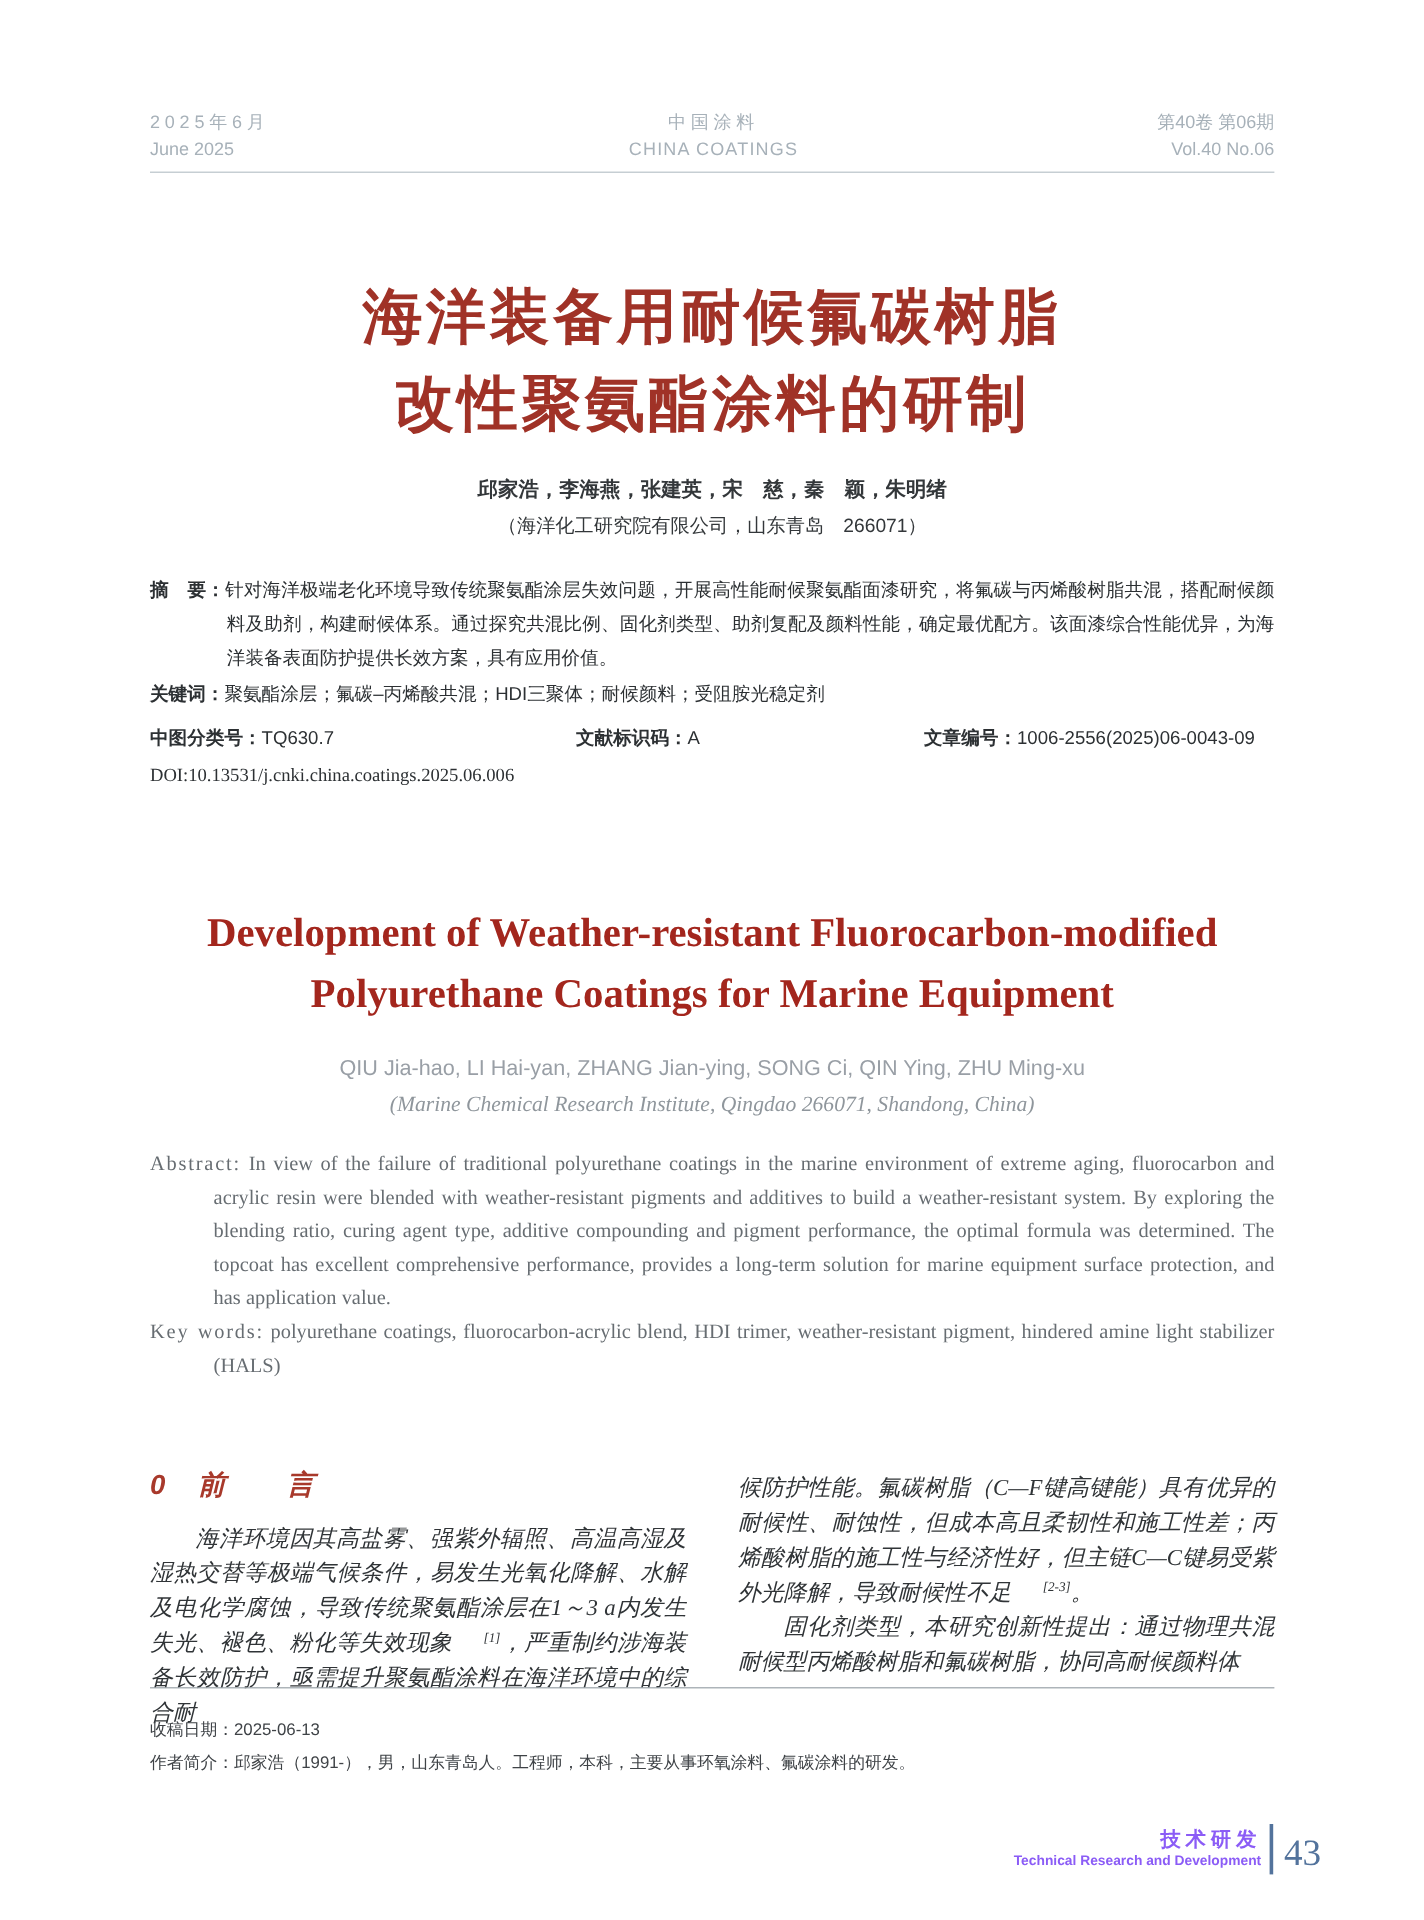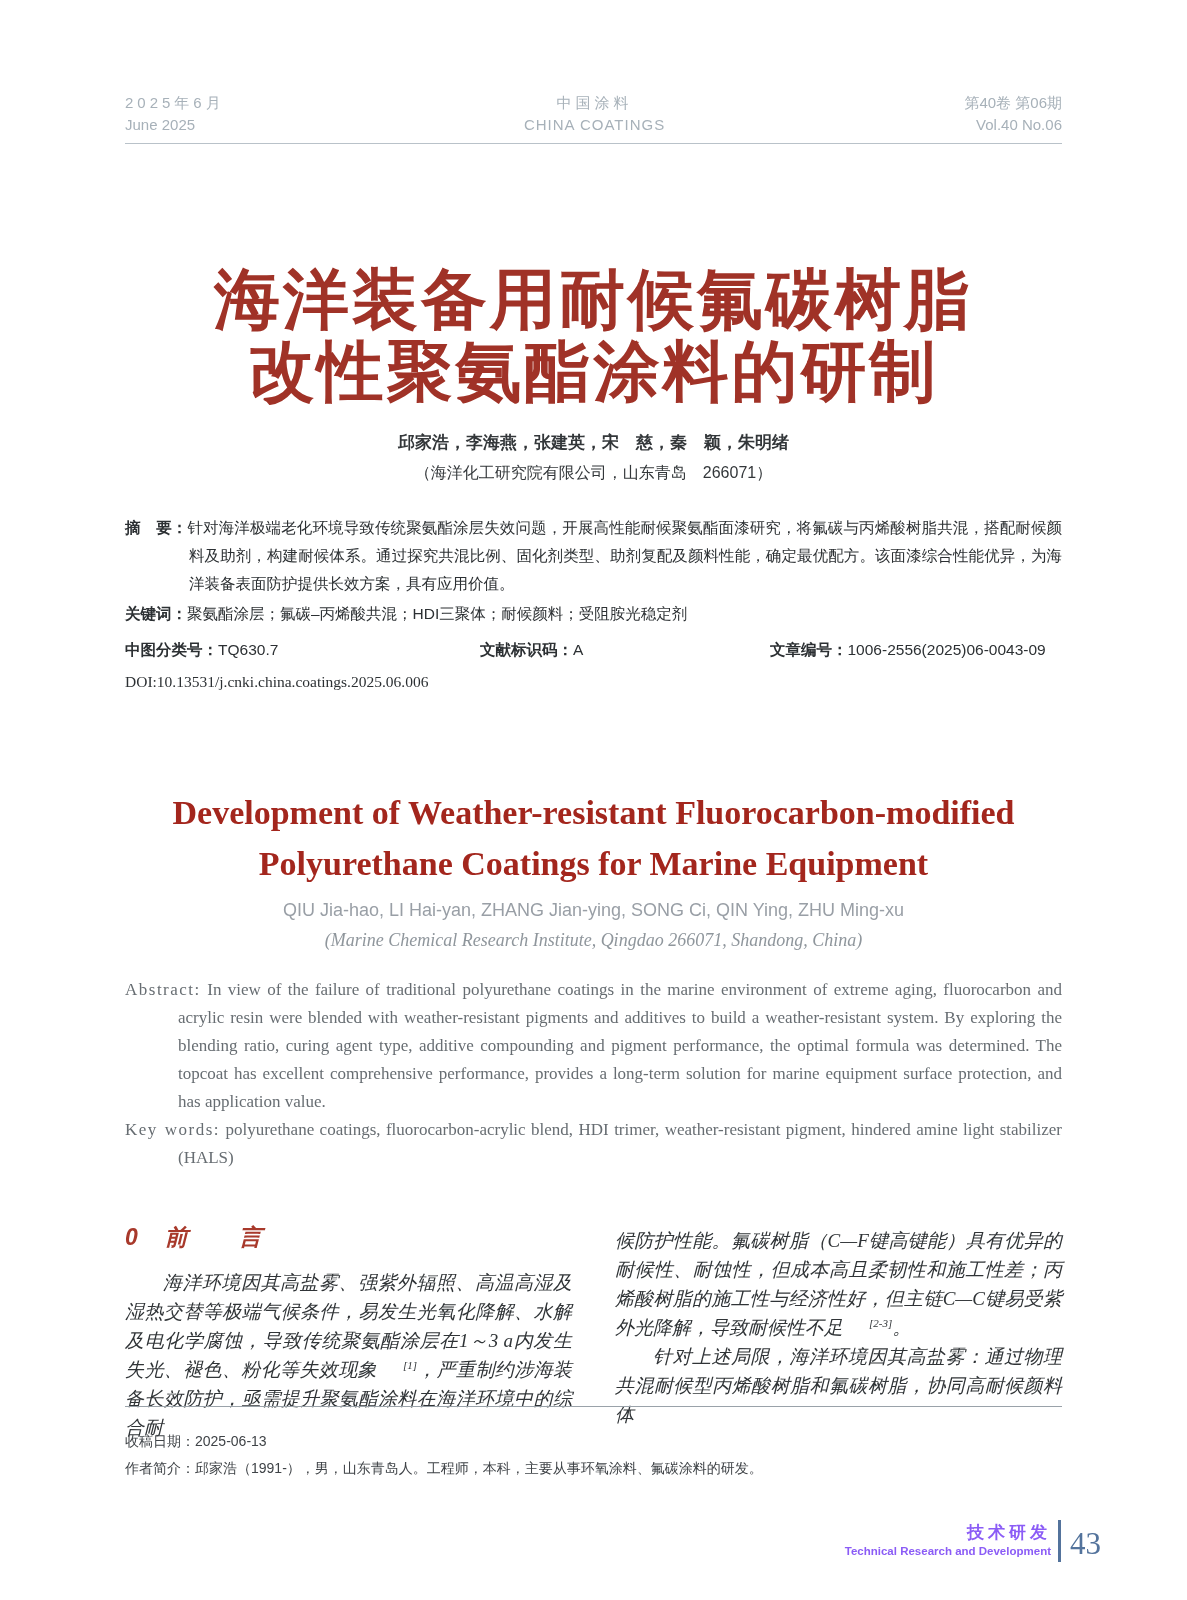--- a/index.html
+++ b/index.html
@@ -14,42 +14,42 @@
   
   .journal-header { display:flex; justify-content:space-between; padding-top:92px;
     color:#a7b1b9; font-size:15px; line-height:22px; }
   .jh-col { white-space:nowrap; }
   .jh-center { text-align:center; letter-spacing:1px; }
   .jh-right { text-align:right; }
   .jh-cn { letter-spacing:4px; }
   .header-rule { border:none; border-top:1.5px solid #b9c2c9; margin-top:7px; }
 
   
-  .cn-title { margin-top:119px; text-align:center; color:#a03227;
-    font-size:66px; line-height:72px; font-weight:bold; letter-spacing:3px; }
+  .cn-title { margin-top:84px; text-align:center; color:#a03227;
+    font-size:50px; line-height:72px; font-weight:bold; letter-spacing:3px; }
   .cn-authors { margin-top:24px; text-align:center; font-size:17px; font-weight:bold; color:#33373a; }
   .cn-affil { margin-top:9px; text-align:center; font-size:16px; color:#33373a; }
 
   
   .cn-abstract { margin-top:30px; font-size:15.5px; line-height:28px; color:#2c3033;
     text-align:justify; padding-left:64px; text-indent:-64px; }
   .cn-abstract .lab, .cn-keywords .lab { font-weight:bold; }
   .cn-keywords { margin-top:2px; font-size:15.5px; line-height:28px; color:#2c3033; }
 
   .meta-row { margin-top:12px; display:flex; font-size:15.5px; color:#2c3033; }
   .meta-item { white-space:nowrap; }
   .meta-item .lab { font-weight:bold; }
   .meta-1 { width:355px; }
   .meta-2 { width:290px; }
   .doi-line { margin-top:12px; font-family:"Liberation Serif", serif; font-size:15.5px; color:#2c3033; }
 
   
   .en-title { margin-top:96px; text-align:center; color:#a3261d;
     font-family:"Liberation Serif", serif; font-size:34px; line-height:51px; font-weight:bold; }
-  .en-authors { margin-top:11px; text-align:center; color:#999fa6; font-size:18px; }
+  .en-authors { margin-top:26px; text-align:center; color:#999fa6; font-size:18px; }
   .en-affil { margin-top:9px; text-align:center; color:#8f969c;
     font-family:"Liberation Serif", serif; font-style:italic; font-size:18px; }
   .en-abstract { margin-top:25px; font-family:"Liberation Serif", serif; font-size:17px;
     line-height:28px; color:#676d72; text-align:justify; padding-left:53px; text-indent:-53px; }
   .en-abstract .lab, .en-keywords .lab { letter-spacing:1.5px; }
   .en-keywords { margin-top:0px; font-family:"Liberation Serif", serif; font-size:17px;
     line-height:28px; color:#676d72; text-align:justify; padding-left:53px; text-indent:-53px; }
 
   
   .intro { position:absolute; left:125px; right:125px; top:1222px; display:flex; gap:43px;font-style:italic; }
@@ -134,21 +134,21 @@
 
   <div class="intro">
     <div class="col col-left">
       <div class="sec-head">
         <span class="num">0</span><span class="ttl">前　言</span>
       </div>
       <p class="body-p indent"><span>海洋环境因其高盐雾、强紫外辐照、高温高湿及湿热交替等极端气候条件，易发生光氧化降解、水解及电化学腐蚀，导致传统聚氨酯涂层在1～3 a内发生失光、褪色、粉化等失效现象</span><sup>[1]</sup><span>，严重制约涉海装备长效防护，亟需提升聚氨酯涂料在海洋环境中的综合耐</span></p>
     </div>
     <div class="col col-right">
       <p class="body-p"><span>候防护性能。氟碳树脂（C—F键高键能）具有优异的耐候性、耐蚀性，但成本高且柔韧性和施工性差；丙烯酸树脂的施工性与经济性好，但主链C—C键易受紫外光降解，导致耐候性不足</span><sup>[2-3]</sup><span>。</span></p>
-      <p class="body-p indent">针对上述局限，海洋环境因其高盐雾：通过物理共混耐候型丙烯酸树脂和氟碳树脂，协同高耐候颜料体</p>
+      <p class="body-p indent">固化剂类型，本研究创新性提出：通过物理共混耐候型丙烯酸树脂和氟碳树脂，协同高耐候颜料体</p>
     </div>
   </div>
 
   <div class="footnote">
     <p><span>收稿日期：</span><span>2025-06-13</span></p>
     <p><span>作者简介：</span><span>邱家浩（1991-），男，山东青岛人。工程师，本科，主要从事环氧涂料、氟碳涂料的研发。</span></p>
   </div>
 
   <div class="page-footer">
     <div class="pf-names">

